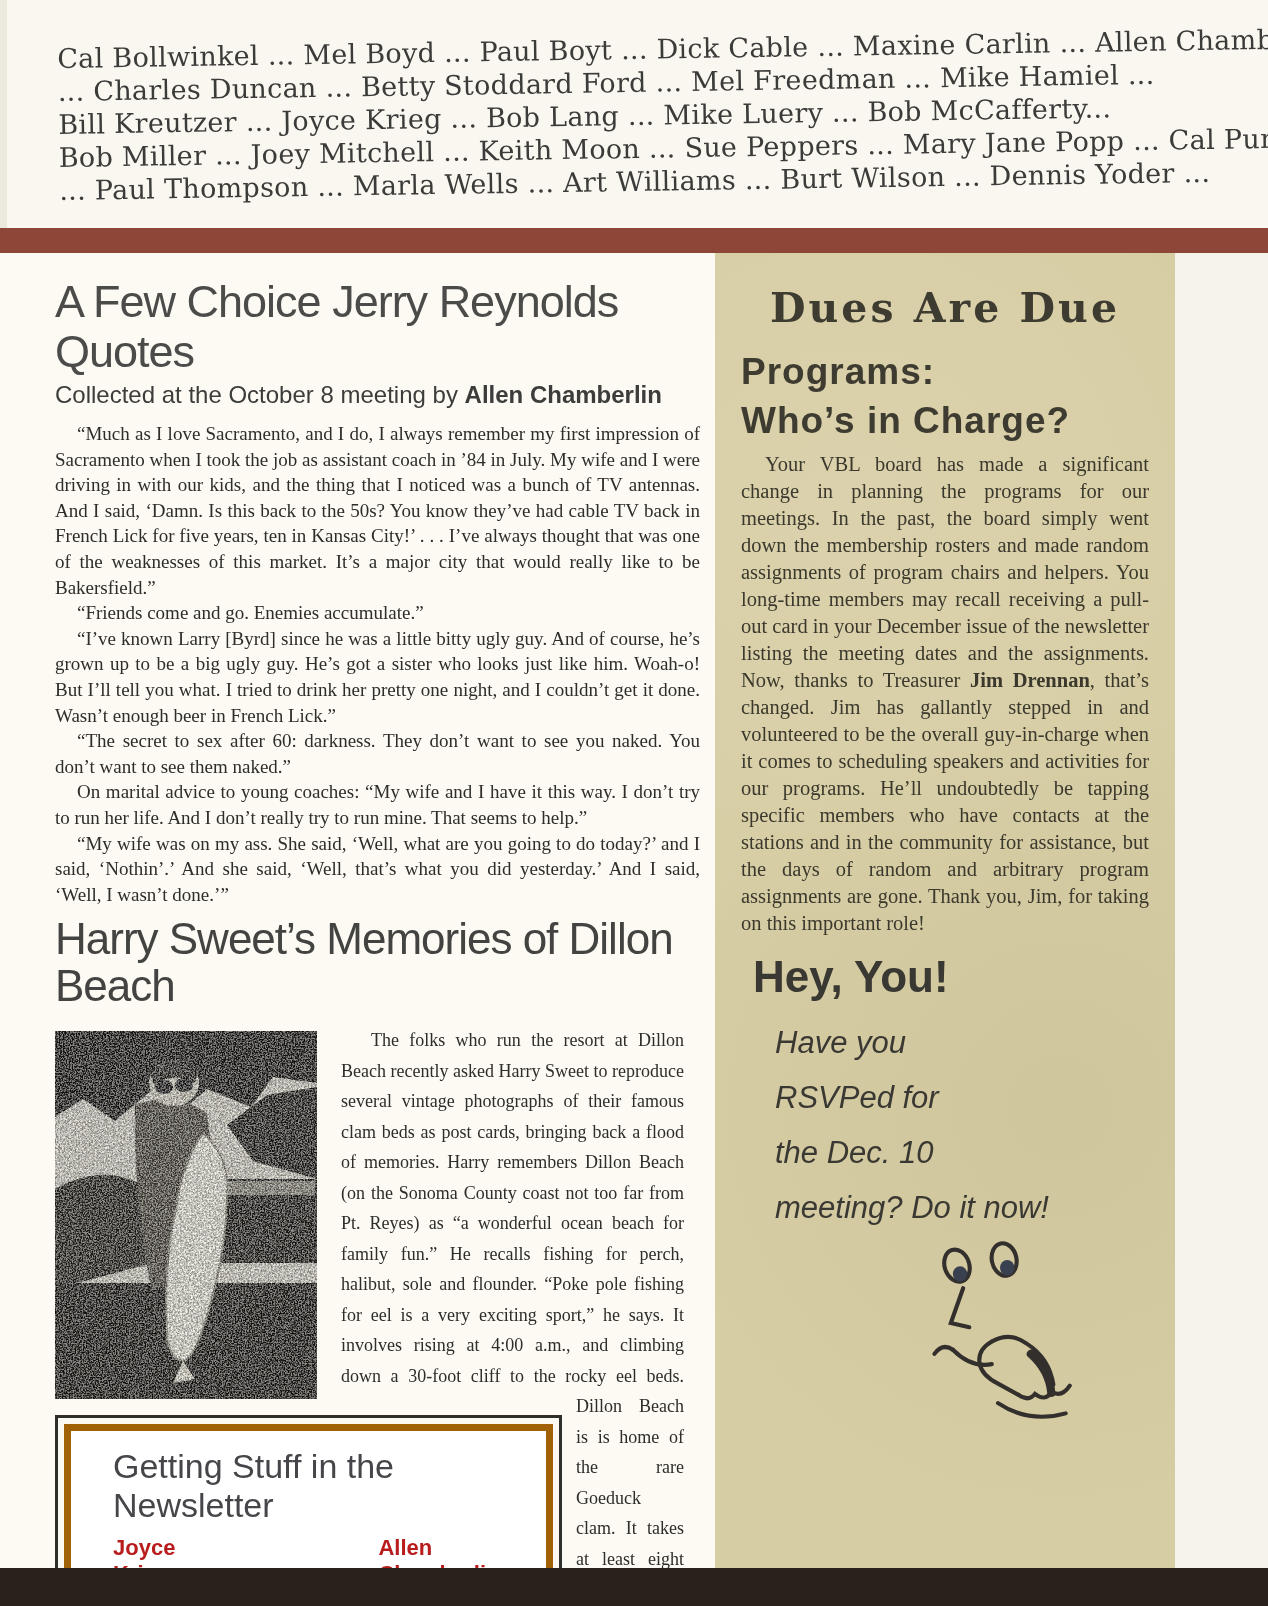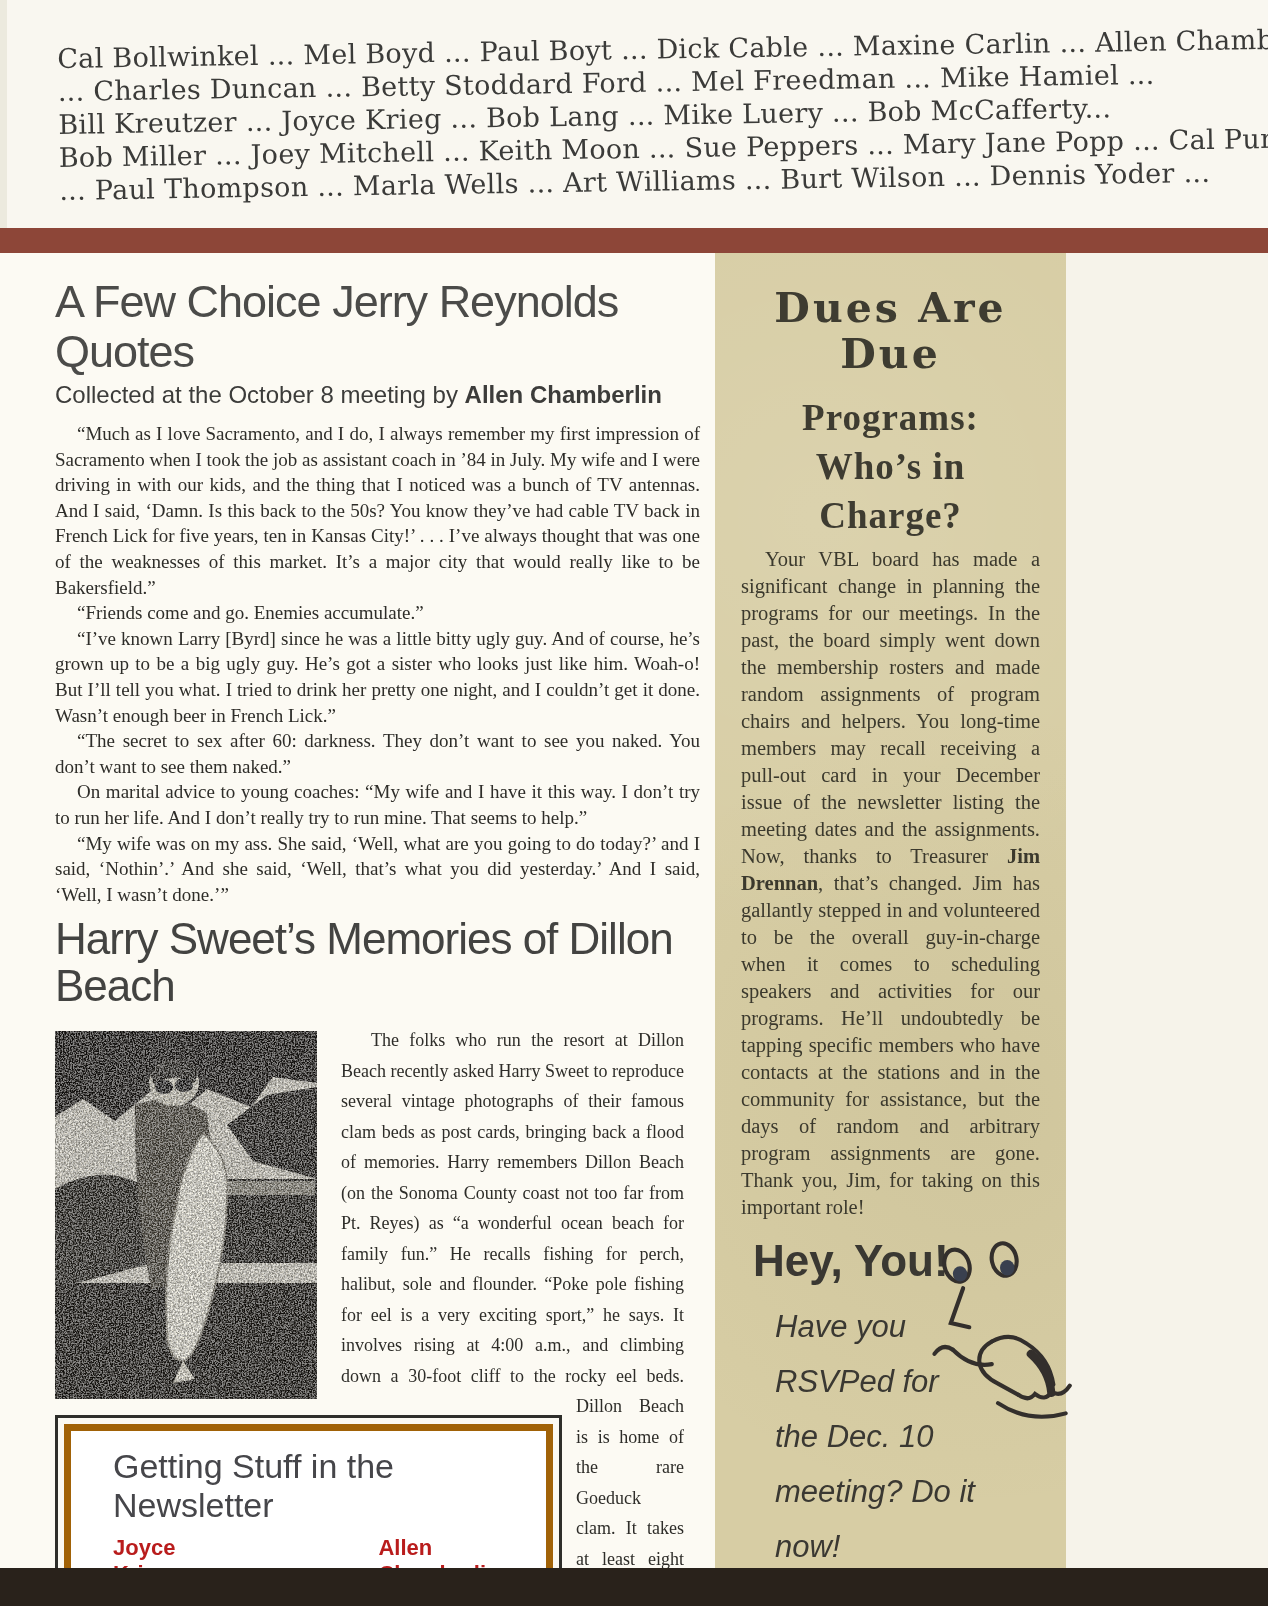--- a/index.html
+++ b/index.html
@@ -26,21 +26,21 @@
   .bottom-bar{position:absolute;left:0;bottom:0;width:1268px;height:38px;background:#29221b;}
 
   
   .main{display:flex;height:1315px;}
   .left-col{
     width:715px;box-sizing:border-box;
     background:#fcfaf3;
     padding:0 15px 0 55px;
   }
   .right-col{
-    width:351px;box-sizing:border-box;position:relative;
+    width:460px;box-sizing:border-box;position:relative;
     background:#d7cda4;
     background-image:radial-gradient(circle at 30% 20%, rgba(255,255,255,.10), transparent 40%),
                      radial-gradient(circle at 75% 65%, rgba(120,110,70,.08), transparent 45%);
     padding:26px 26px 18px 26px;
     color:#3a372b;
   }
 
   
   .quotes-title{
     font-family:"Liberation Sans",sans-serif;
@@ -85,23 +85,23 @@
 
   
   .dues-title{
     font-family:"DejaVu Serif",serif;font-weight:700;
     font-size:41px;line-height:46px;color:#3e3c31;
     text-align:center;letter-spacing:3px;margin:6px 0 10px 0;
   }
   .rc-p{font-size:20.5px;line-height:27px;text-align:justify;margin:0;color:#3b392d;}
   .rc-p.indent{text-indent:24px;}
   .programs-title{
-    font-family:Liberation Serif, serif;font-weight:700;
+    font-family:Liberation Sans, sans-serif;font-weight:700;
     font-size:37px;line-height:49px;color:#3e3c31;
-    text-align:center;letter-spacing:1px;margin:16px 0 6px 0;
+    letter-spacing:1px;margin:16px 0 6px 0;
   }
   .rc-bold{font-weight:700;}
   .hey-title{
     font-family:"Liberation Sans",sans-serif;
     font-size:44px;color:#3a3832;margin:16px 0 14px 12px;line-height:48px;
   }
   .rsvp-line{
     font-family:"Liberation Sans",sans-serif;
     font-size:31px;line-height:55px;color:#3a3832;margin-left:34px;font-style:italic;
   }

